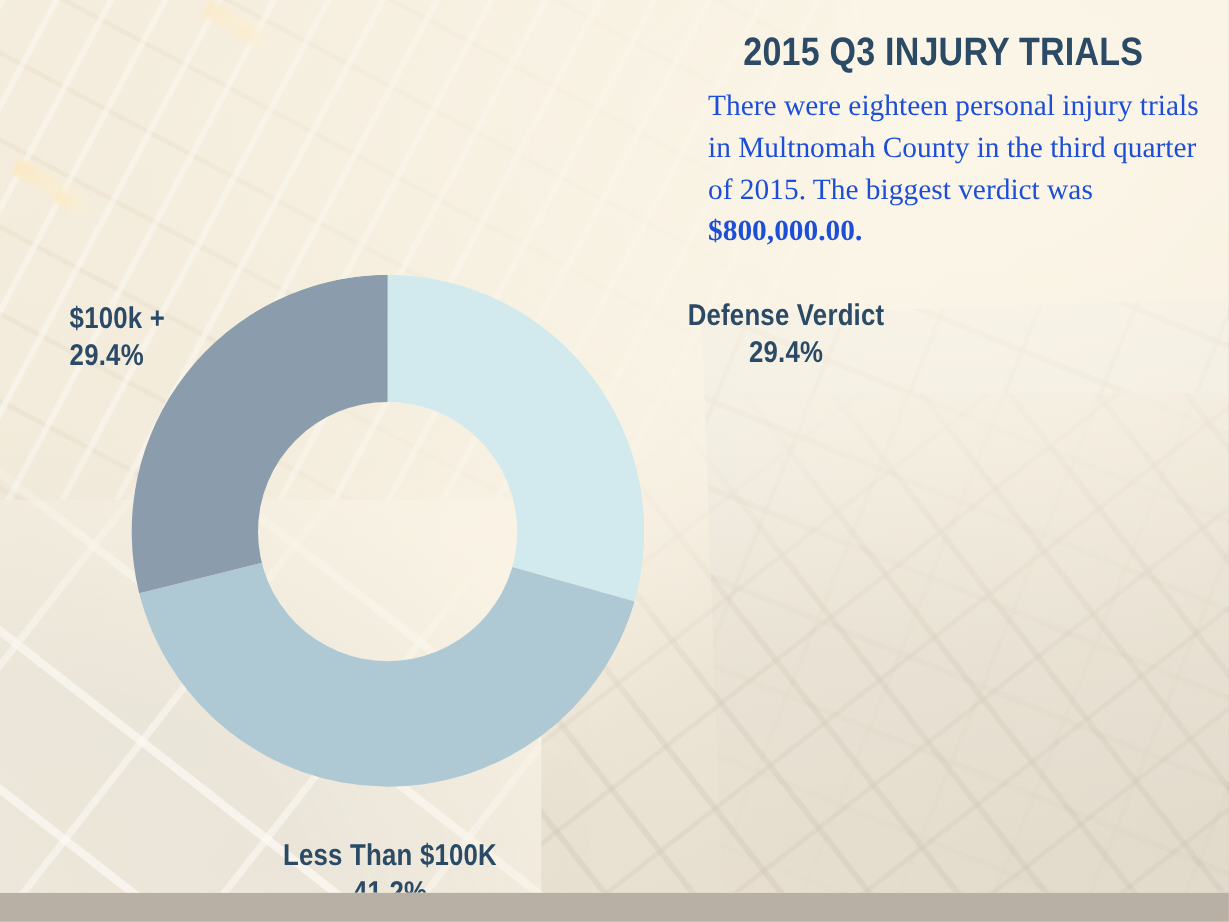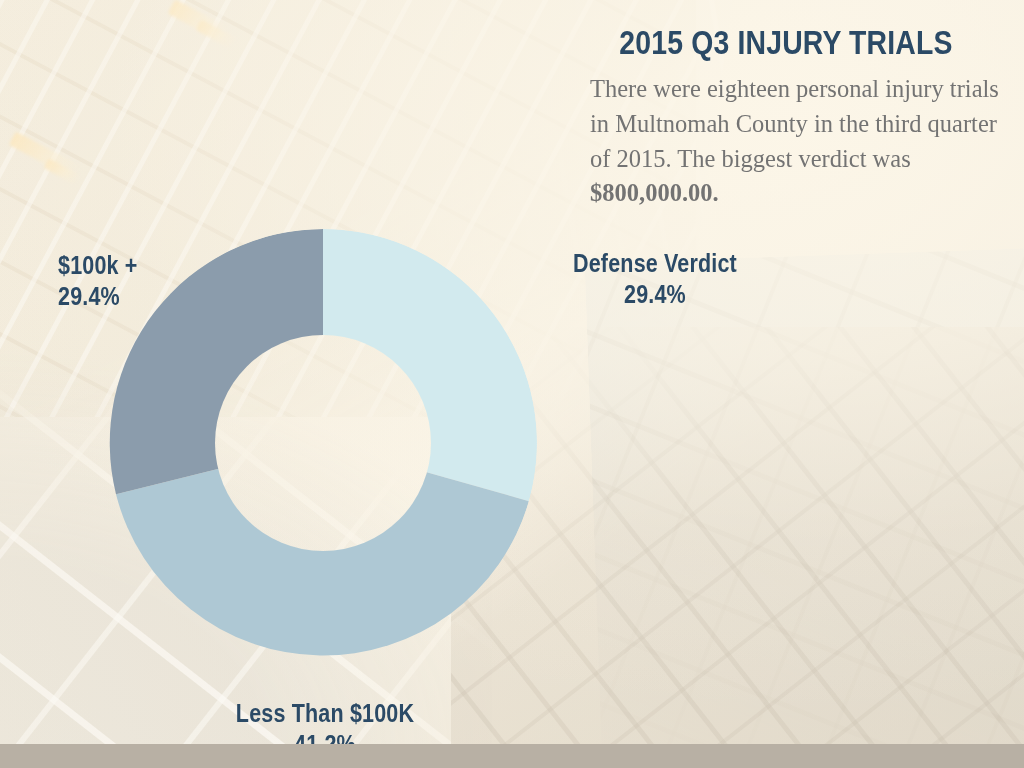--- a/index.html
+++ b/index.html
@@ -200,21 +200,21 @@
   }
 
   #blurb {
     position: absolute;
     left: 590px;
     top: 72px;
     width: 418px;
     font-family: "Liberation Serif", "DejaVu Serif", serif;
     font-size: 24.5px;
     line-height: 1.42;
-    color: #737373;
+    color: #1d4ed8;
   }
   #blurb b { font-weight: 700; }
 
   .pie-label {
     position: absolute;
     color: #2b4a66;
     font-size: 25px;
     line-height: 1.24;
     transform-origin: left center;
   }

